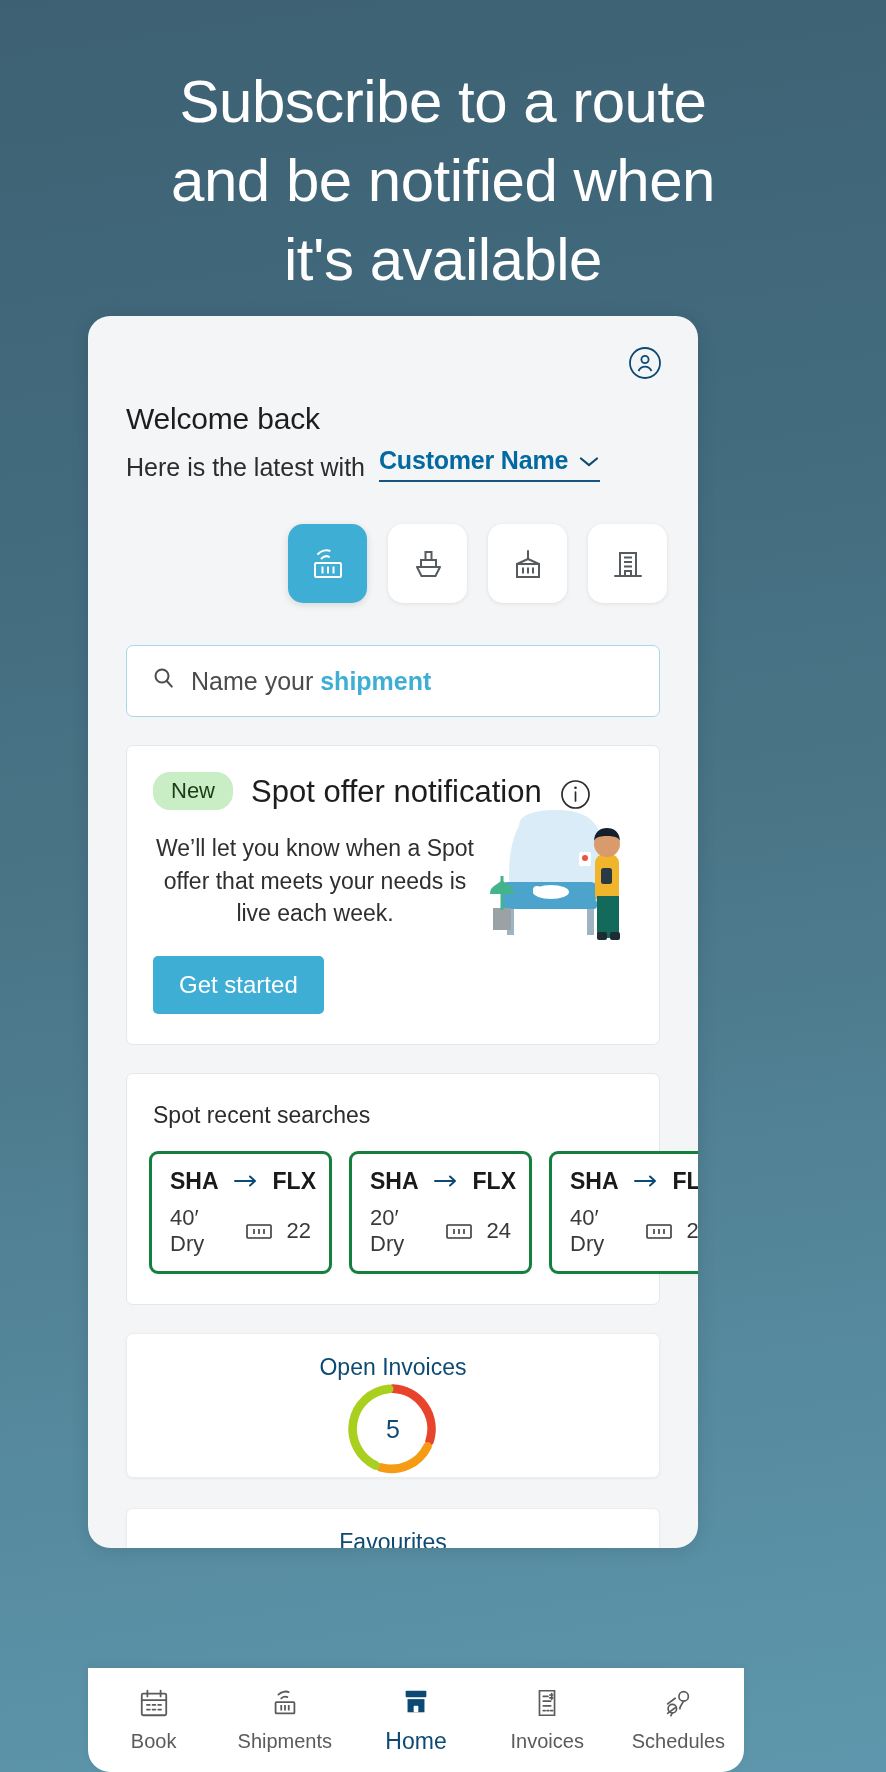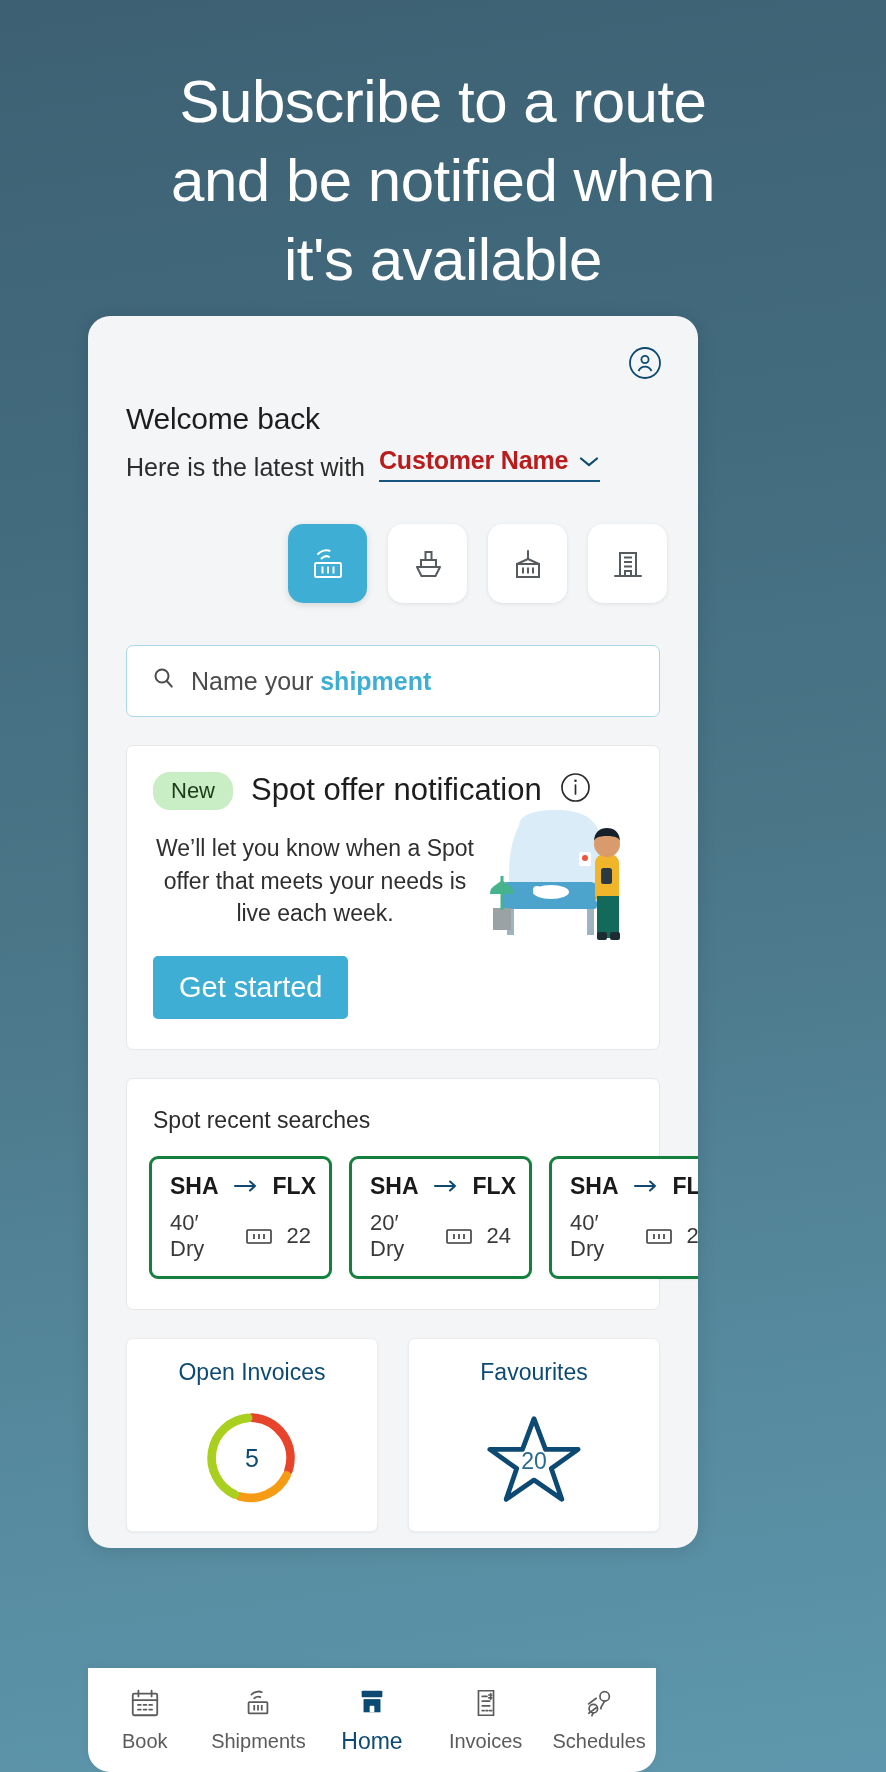--- a/index.html
+++ b/index.html
@@ -44,21 +44,21 @@
 
   .welcome { padding: 22px 38px 0 38px; }
   .welcome h1 { font-size: 30px; font-weight: 400; color: #1d1d1d; letter-spacing: -.2px; }
   .sub-row { display: flex; align-items: flex-end; gap: 14px; margin-top: 10px; }
   .sub-row .lead { font-size: 25px; color: #2c2c2c; font-weight: 400; }
   .cust {
     display: flex; align-items: center; gap: 10px;
     border-bottom: 2px solid #19547f;
     padding-bottom: 5px;
   }
-  .cust .nm { font-size: 25px; font-weight: 700; color: #b91c1c; letter-spacing: -.2px; }
+  .cust .nm { font-size: 25px; font-weight: 700; color: #0369a1; letter-spacing: -.2px; }
   .chev { width: 22px; height: 13px; }
 
   .tiles { display: flex; gap: 21px; padding: 42px 0 0 200px; }
   .tile {
     width: 79px; height: 79px; border-radius: 15px;
     background: #ffffff; display:flex; align-items:center; justify-content:center;
     box-shadow: 0 1px 4px rgba(0,0,0,.09);
   }
   .tile.active { background: #3eaed4; box-shadow: 0 2px 7px rgba(0,0,0,.13); }
   .tile svg { display:block; }
@@ -76,71 +76,71 @@
   .search .ph b { color: #3eaed4; font-weight: 700; }
 
   .card {
     margin: 28px 38px 0 38px;
     background: #ffffff;
     border: 1px solid #e6e7e8;
     border-radius: 7px;
     position: relative;
   }
 
-  .spot-head { display:flex; align-items:flex-start; gap: 18px; padding: 26px 0 0 26px; }
+  .spot-head { display:flex; align-items:flex-end; gap: 18px; padding: 26px 0 0 26px; }
   .badge-new {
     background: #c9edc4; color: #1c3b18;
     font-size: 22px; padding: 6px 18px; border-radius: 17px;
   }
   .spot-title { font-size: 31px; color: #1d1d1d; }
   .info-ic { width: 31px; height: 31px; }
   .spot-body { font-size: 23px; line-height: 1.42; color: #2f2f2f; padding: 22px 0 0 26px; width: 350px; text-align: center; }
   .btn-start {
     margin: 26px 0 30px 26px;
     background: #3eaed4; color: #fff;
-    font-size: 29px; border: none; border-radius: 5px;
+    font-size: 24px; border: none; border-radius: 5px;
     padding: 15px 26px; cursor: pointer;
     font-family: inherit;
   }
   .illus { position: absolute; right: 20px; top: 62px; width: 160px; height: 148px; }
 
   .recent-title { font-size: 23px; color: #2c2c2c; padding: 28px 0 0 26px; }
   .recent-row { display: flex; gap: 17px; padding: 22px 0 30px 22px; }
   .rchip {
     flex: 0 0 auto; width: 183px;
     background: #fff; border: 3px solid #15803d; border-radius: 9px;
     padding: 14px 18px;
     box-shadow: 0 1px 3px rgba(0,0,0,.05);
   }
   .rchip .ports { display:flex; align-items:center; gap: 14px; }
   .rchip .pt { font-size: 23px; font-weight: 700; color: #1a1a1a; }
   .arw { width: 26px; height: 14px; }
   .rchip .meta { display:flex; align-items:center; gap: 14px; margin-top: 10px; }
   .rchip .meta span { font-size: 22px; color: #3a3a3a; }
   .cont-ic { width: 28px; height: 19px; }
 
-  .stats { display: flex; gap: 30px; margin: 28px 38px 0 38px; }
+  .stats { display: flex; gap: 30px; margin: 28px 38px 0 38px; flex-direction: column; }
   .stat {
     flex: 1 1 0; background: #fff; border-radius: 7px;
     border: 1px solid #ededee; height: 194px;
     display:flex; flex-direction:column; align-items:center;
     box-shadow: 0 1px 3px rgba(0,0,0,.05);
   }
   .stat .lbl { font-size: 23px; color: #0d4a73; margin-top: 20px; }
   .stat .gfx { flex:1; display:flex; align-items:center; justify-content:center; }
 
   .next7 {
     margin: 28px 38px 0 38px; background:#fff;
     border: 1px solid #ededee; border-radius: 7px 7px 0 0;
     padding: 26px; font-size: 25px; color: #2c2c2c; height: 90px;
   }
 
   .tabbar {
     position: absolute; left: 88px; bottom: 0px;
-    width: 568px; height: 104px;
+    width: 656px; height: 104px;
     background: #ffffff;
     border-radius: 0 0 22px 22px;
     display: flex; align-items: center;
     box-shadow: 0 -2px 10px rgba(0,0,0,.06);
   }
   .tab { flex: 1 1 0; display:flex; flex-direction:column; align-items:center; gap: 7px; cursor: pointer; }
   .tab .tlbl { font-size: 20px; color: #5b5b5b; }
   .tab.active .tlbl { color: #0d4a73; font-size: 23px; }
 </style>
 </head>

